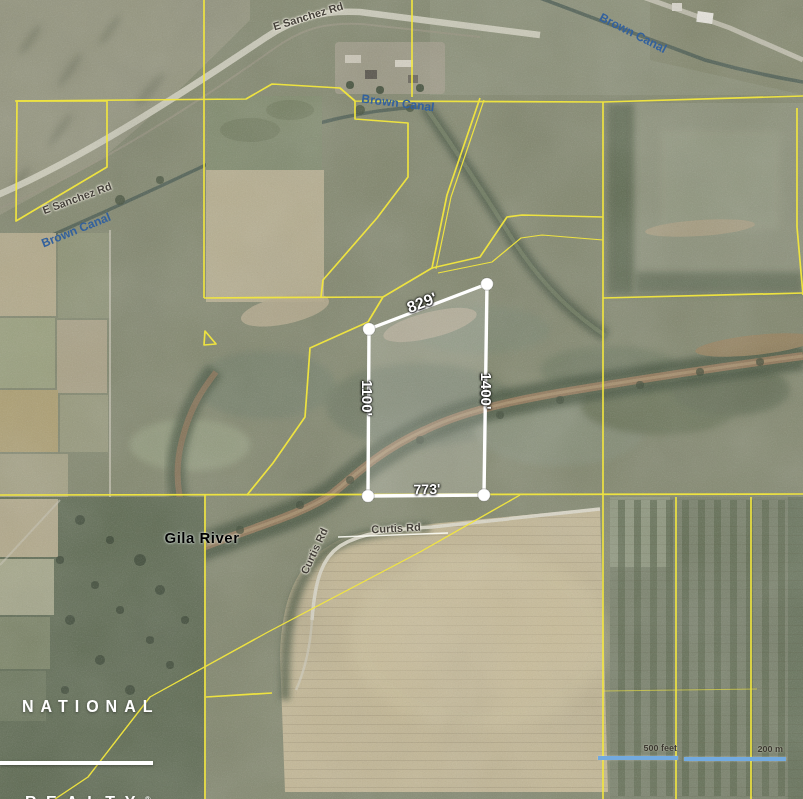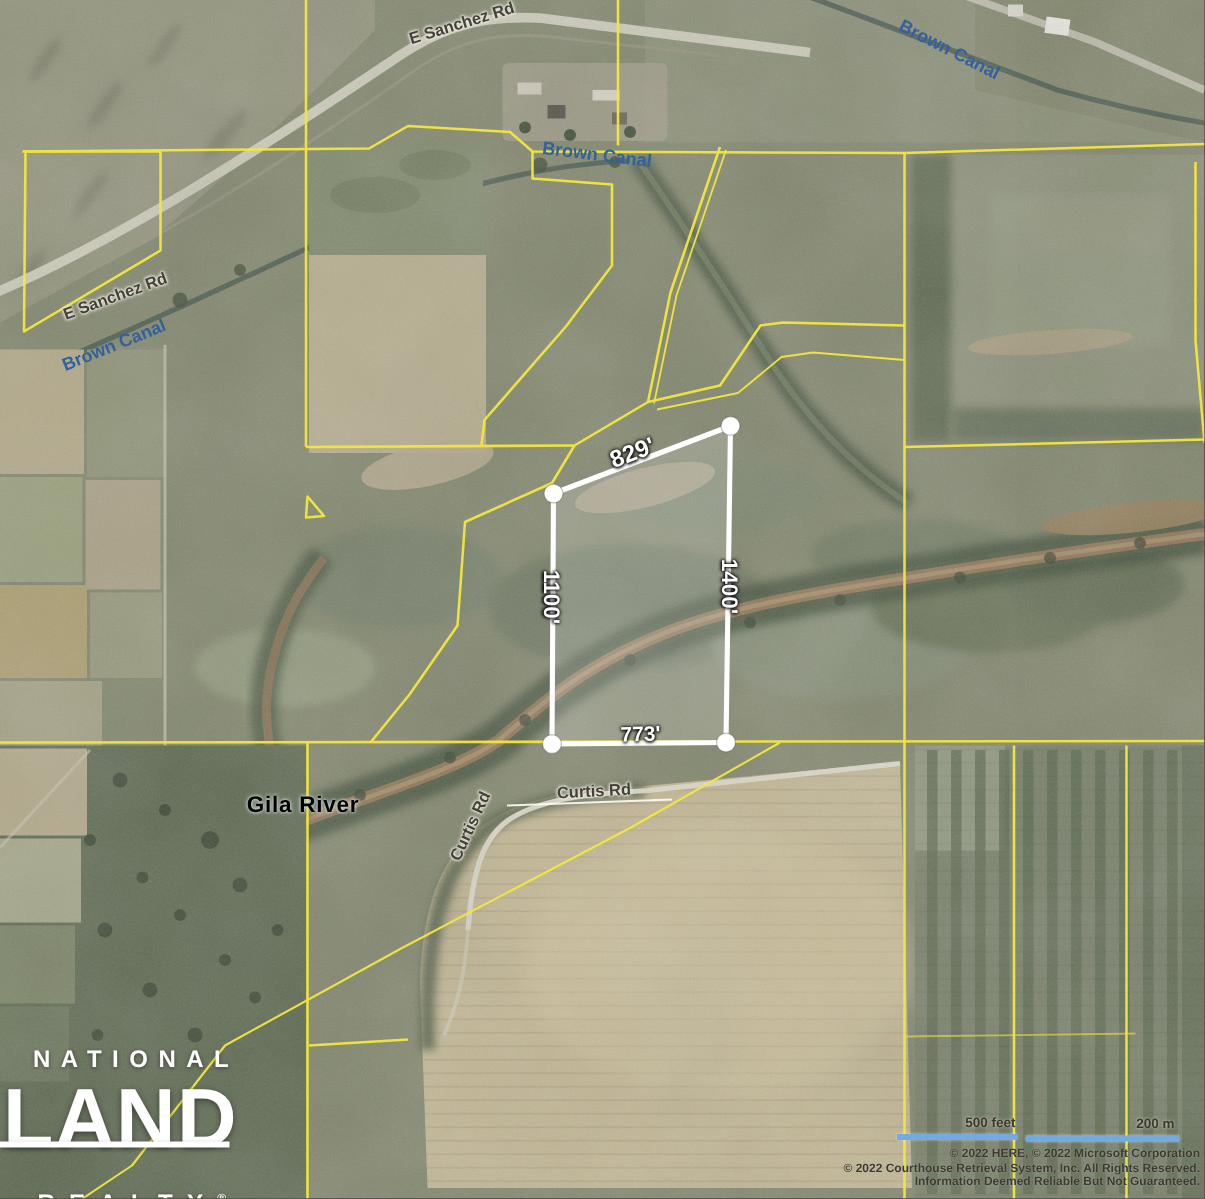--- a/index.html
+++ b/index.html
@@ -267,31 +267,25 @@
 <div class="lbl road" style="left:314px;top:551px;transform:translate(-50%,-50%) rotate(-65deg);">Curtis Rd</div>
 <div class="lbl road" style="left:396px;top:528px;transform:translate(-50%,-50%) rotate(-3deg);">Curtis Rd</div>
 
 <div class="lbl dim dim-top" style="left:422px;top:303px;transform:translate(-50%,-50%) rotate(-21deg);">829'</div>
 <div class="lbl dim" style="left:367px;top:398px;transform:translate(-50%,-50%) rotate(90deg);">1100'</div>
 <div class="lbl dim" style="left:486px;top:391px;transform:translate(-50%,-50%) rotate(90deg);">1400'</div>
 <div class="lbl dim dim-sm" style="left:427px;top:489px;transform:translate(-50%,-50%) rotate(-2deg);">773'</div>
 
 <div class="logo">
   <div class="logo-national">NATIONAL</div>
-  <div class="logo-land">LAND</div>
   <div class="logo-bar"></div>
   <div class="logo-realty">
     <span>REALTY</span><span class="logo-reg">®</span>
   </div>
 </div>
 
 <div class="scale-lbl scale-feet">500 feet</div>
 <div class="scale-lbl scale-m">200 m</div>
 <div class="sbar sbar-feet"></div>
 <div class="sbar sbar-m"></div>
 
-<div class="attrib">
-  <div>© 2022 HERE, © 2022 Microsoft Corporation</div>
-  <div>© 2022 Courthouse Retrieval System, Inc. All Rights Reserved.</div>
-  <div>Information Deemed Reliable But Not Guaranteed.</div>
+
 </div>
 
-</div>
-
 </body></html>

